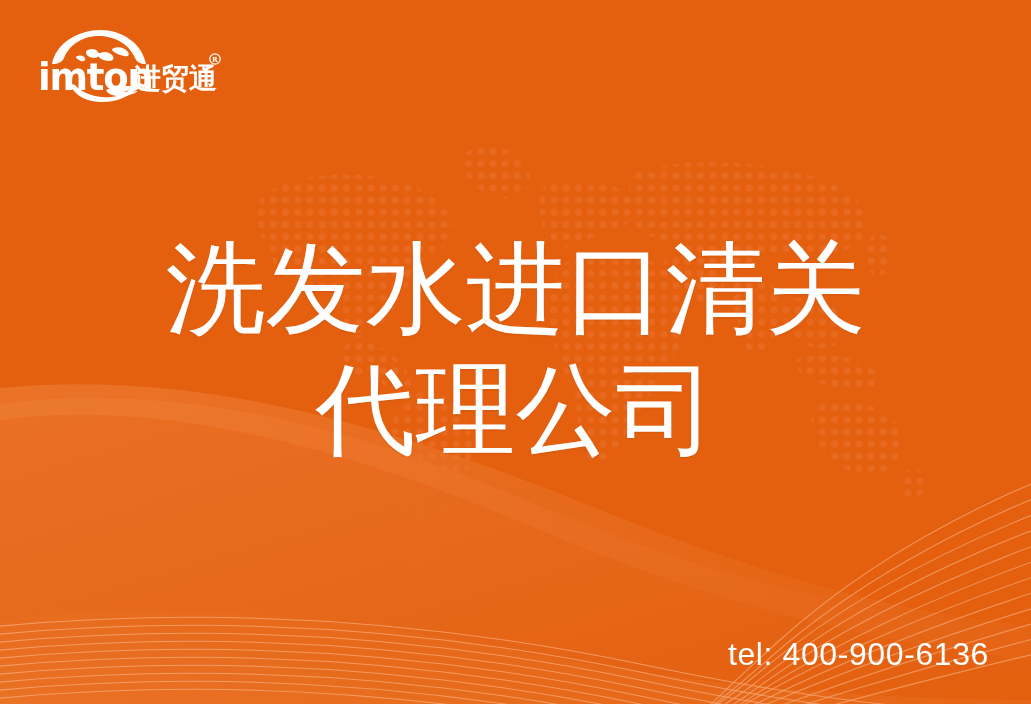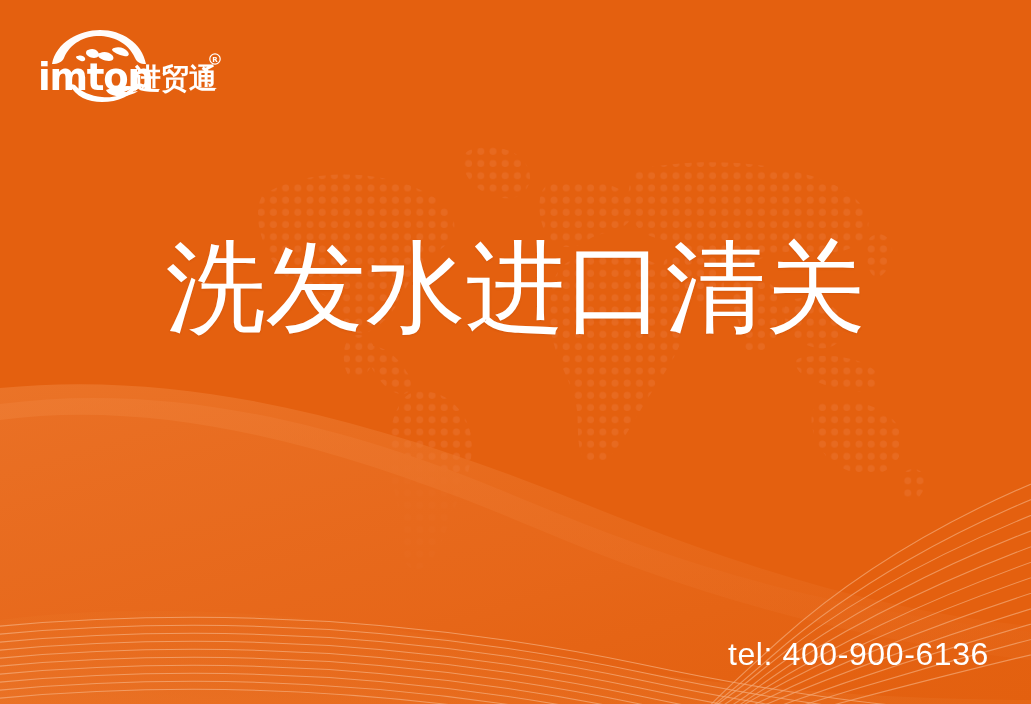--- a/index.html
+++ b/index.html
@@ -39,21 +39,21 @@
     position: absolute;
     left: 0;
     top: 228px;
     width: 1031px;
     text-align: center;
     color: #ffffff;
     line-height: 1.21;
     letter-spacing: 0px;
     font-weight: 400;
     font-size: 100px;
-    font-family: Liberation Serif, serif;
+    font-family: Liberation Sans, sans-serif;
     text-shadow: 0 1px 2px rgba(150,55,5,0.18);
   }
   #headline .hl-line { display: block; white-space: nowrap; }
 
   
   #tel {
     position: absolute;
     right: 42px;
     top: 636px;
     color: #ffffff;
@@ -233,17 +233,18 @@
 
       <g fill="#ffffff">
         <circle cx="179" cy="31" r="5.2" fill="none" stroke="#ffffff" stroke-width="1.2"></circle>
         <text x="179" y="34.4" text-anchor="middle" font-family="'DejaVu Sans','Liberation Sans',sans-serif" font-size="7" font-weight="700">R</text>
       </g>
     </svg>
   </div>
 
   <div id="headline">
     <span class="hl-line">洗发水进口清关</span>
+    <span class="hl-line">代理公司</span>
   </div>
 
   <div id="tel">tel: 400-900-6136</div>
 
 </div>
 
 </body></html>

